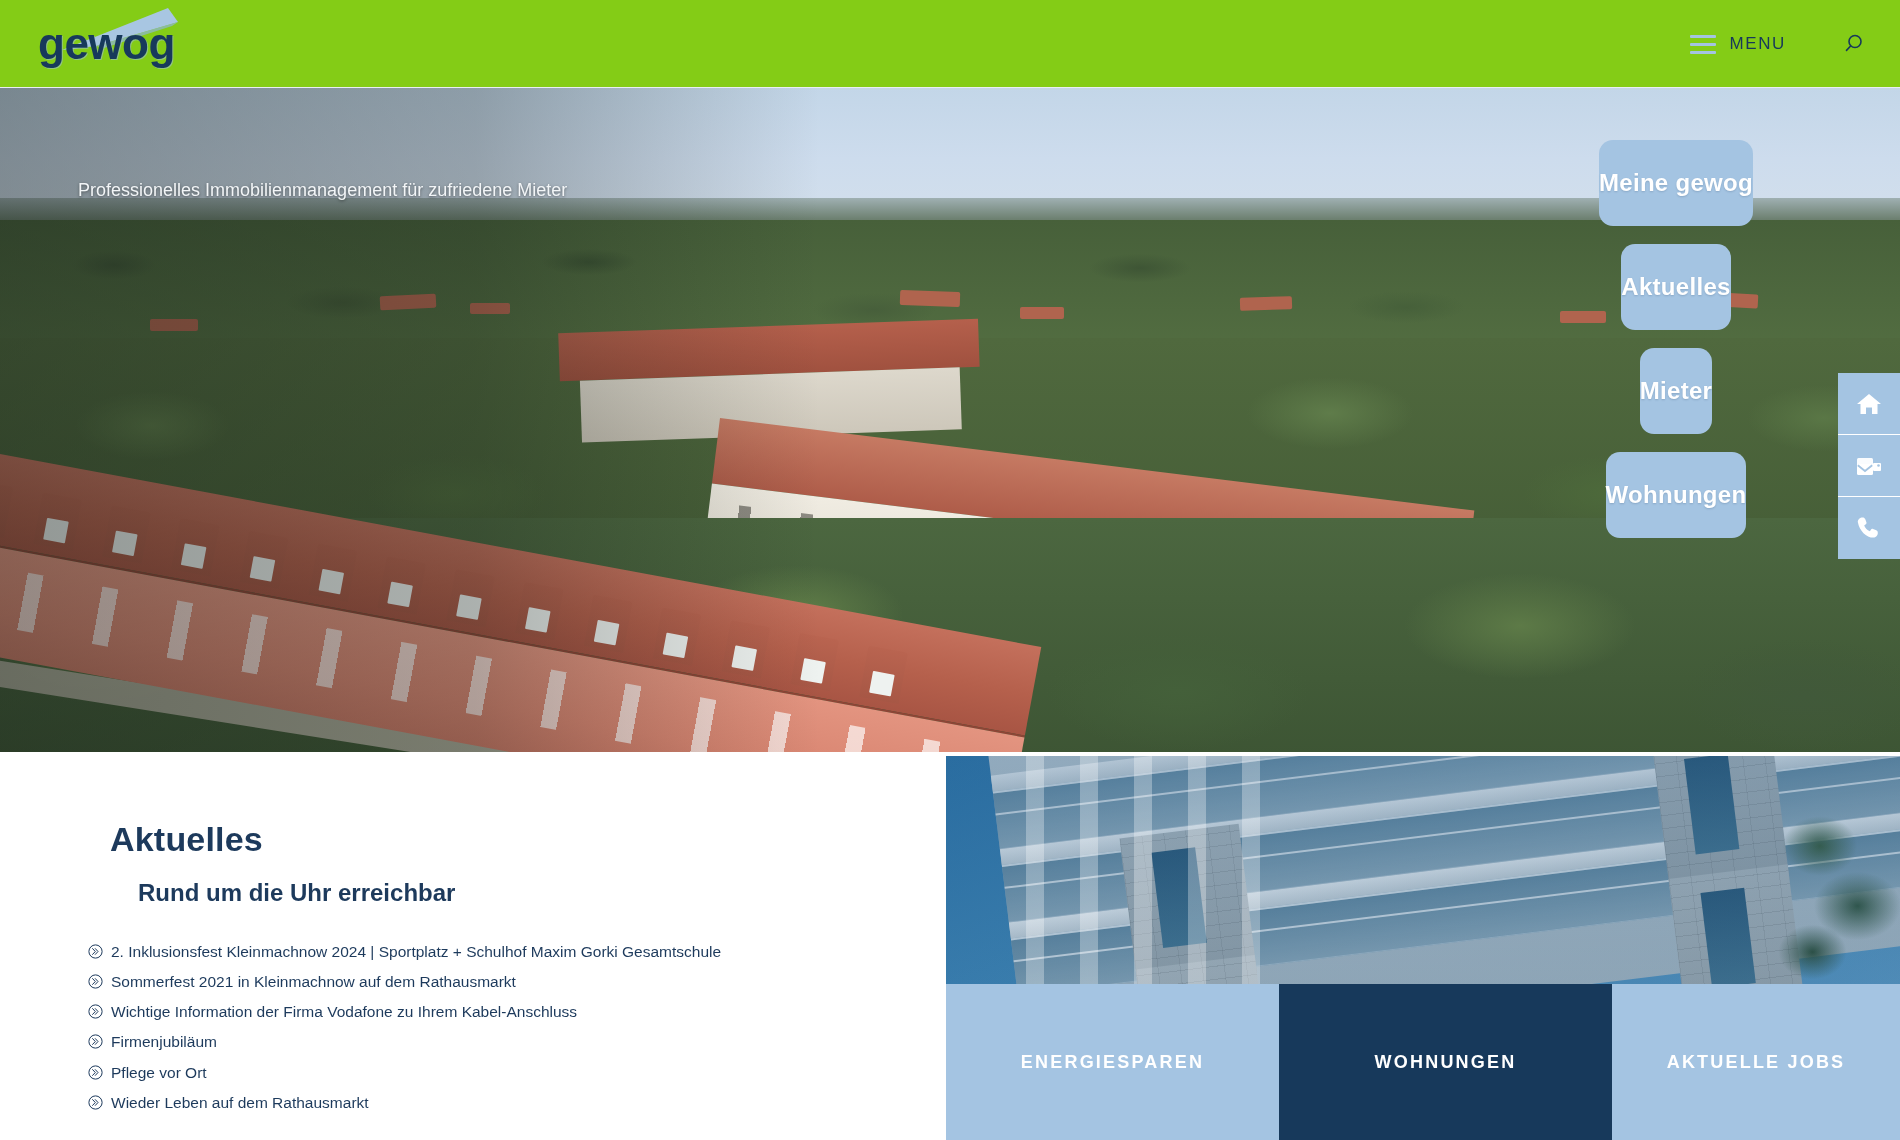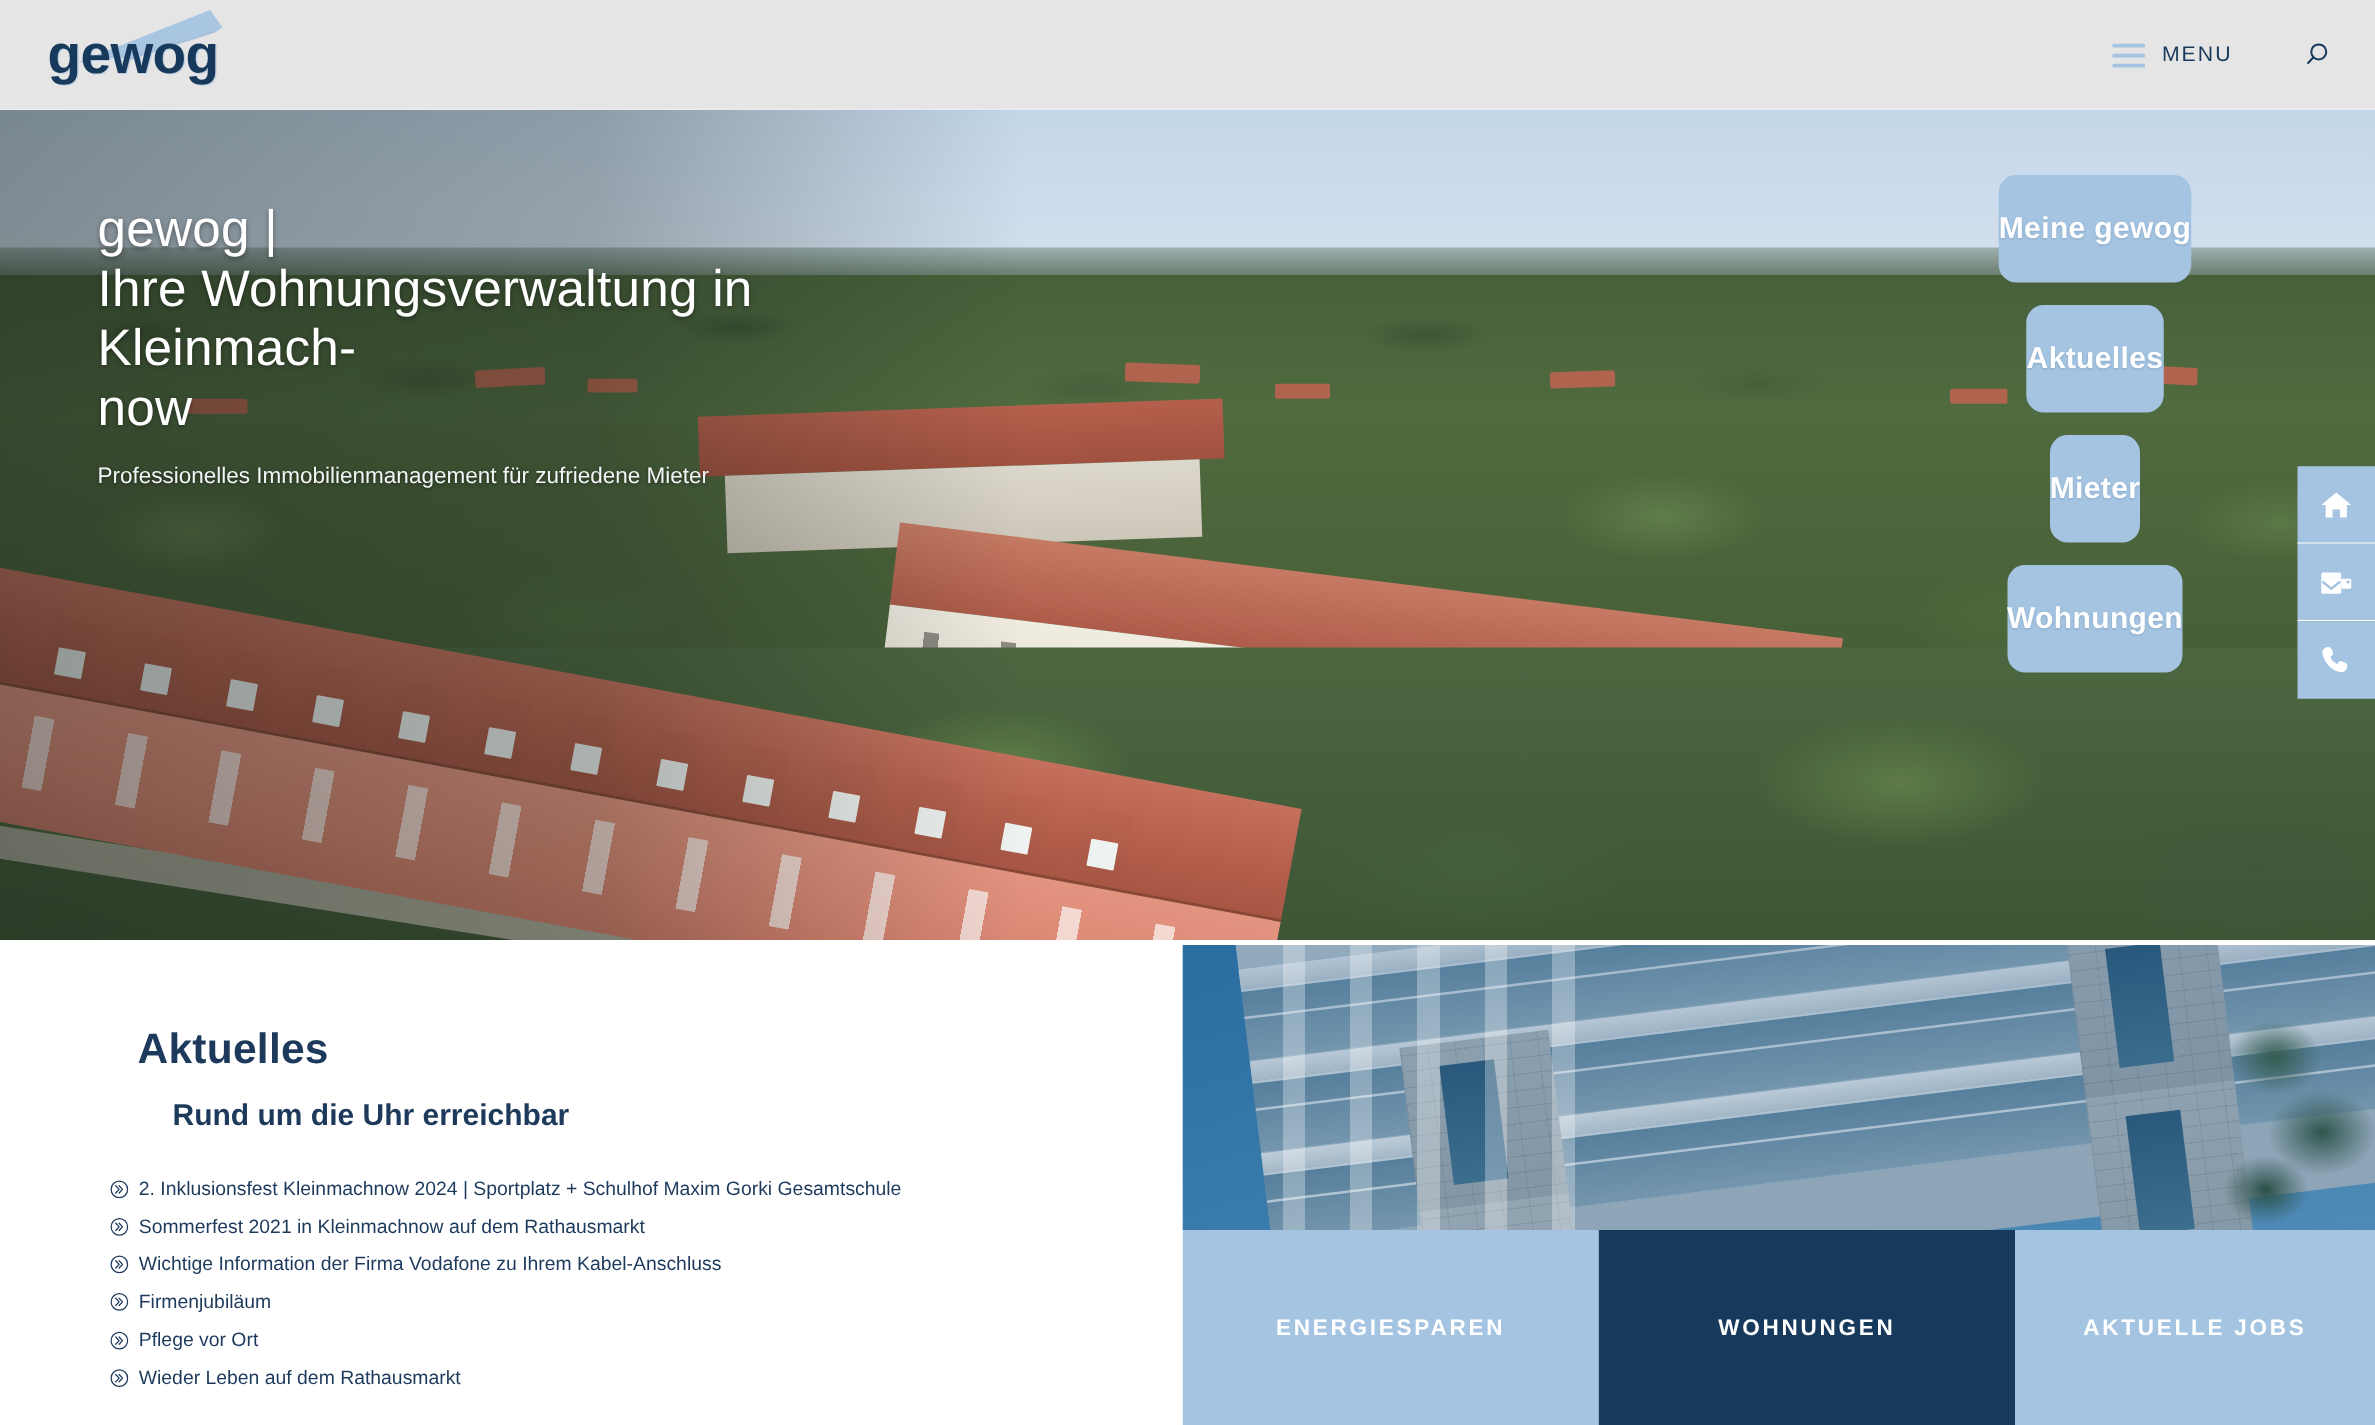--- a/index.html
+++ b/index.html
@@ -10,21 +10,21 @@
     overflow: hidden;
     background: #ffffff;
     font-family: "Liberation Sans", sans-serif;
   }
   .page { position: relative; width: 1900px; height: 1140px; background: #fff; }
 
   
   .header {
     position: absolute; top: 0; left: 0;
     width: 1900px; height: 88px;
-    background: #e5e5e5;
+    background: #84cc16;
     border-bottom: 1px solid #e9eef4;
     z-index: 40;
   }
   .logo-wrap {
     position: absolute; left: 38px; top: 2px;
     width: 180px; height: 78px;
   }
   .logo-roof {
     position: absolute; left: 22px; top: 4px;
     width: 120px; height: 46px;
@@ -408,25 +408,20 @@
           <div class="dorm"></div>
             <div class="dorm"></div>
         </div>
         <div class="wall"></div>
       </div>
     </div>
 
     <div class="hero-shade"></div>
 
     <div class="hero-copy">
-      <div class="hero-title">
-        <div>gewog |</div>
-        <div>Ihre Wohnungsverwaltung in Kleinmach-</div>
-        <div>now</div>
-      </div>
       <div class="hero-sub">Professionelles Immobilienmanagement für zufriedene Mieter</div>
     </div>
 
     <div class="cta-stack">
       <div class="cta">Meine gewog</div>
       <div class="cta">Aktuelles</div>
       <div class="cta">Mieter</div>
       <div class="cta">Wohnungen</div>
     </div>
 

